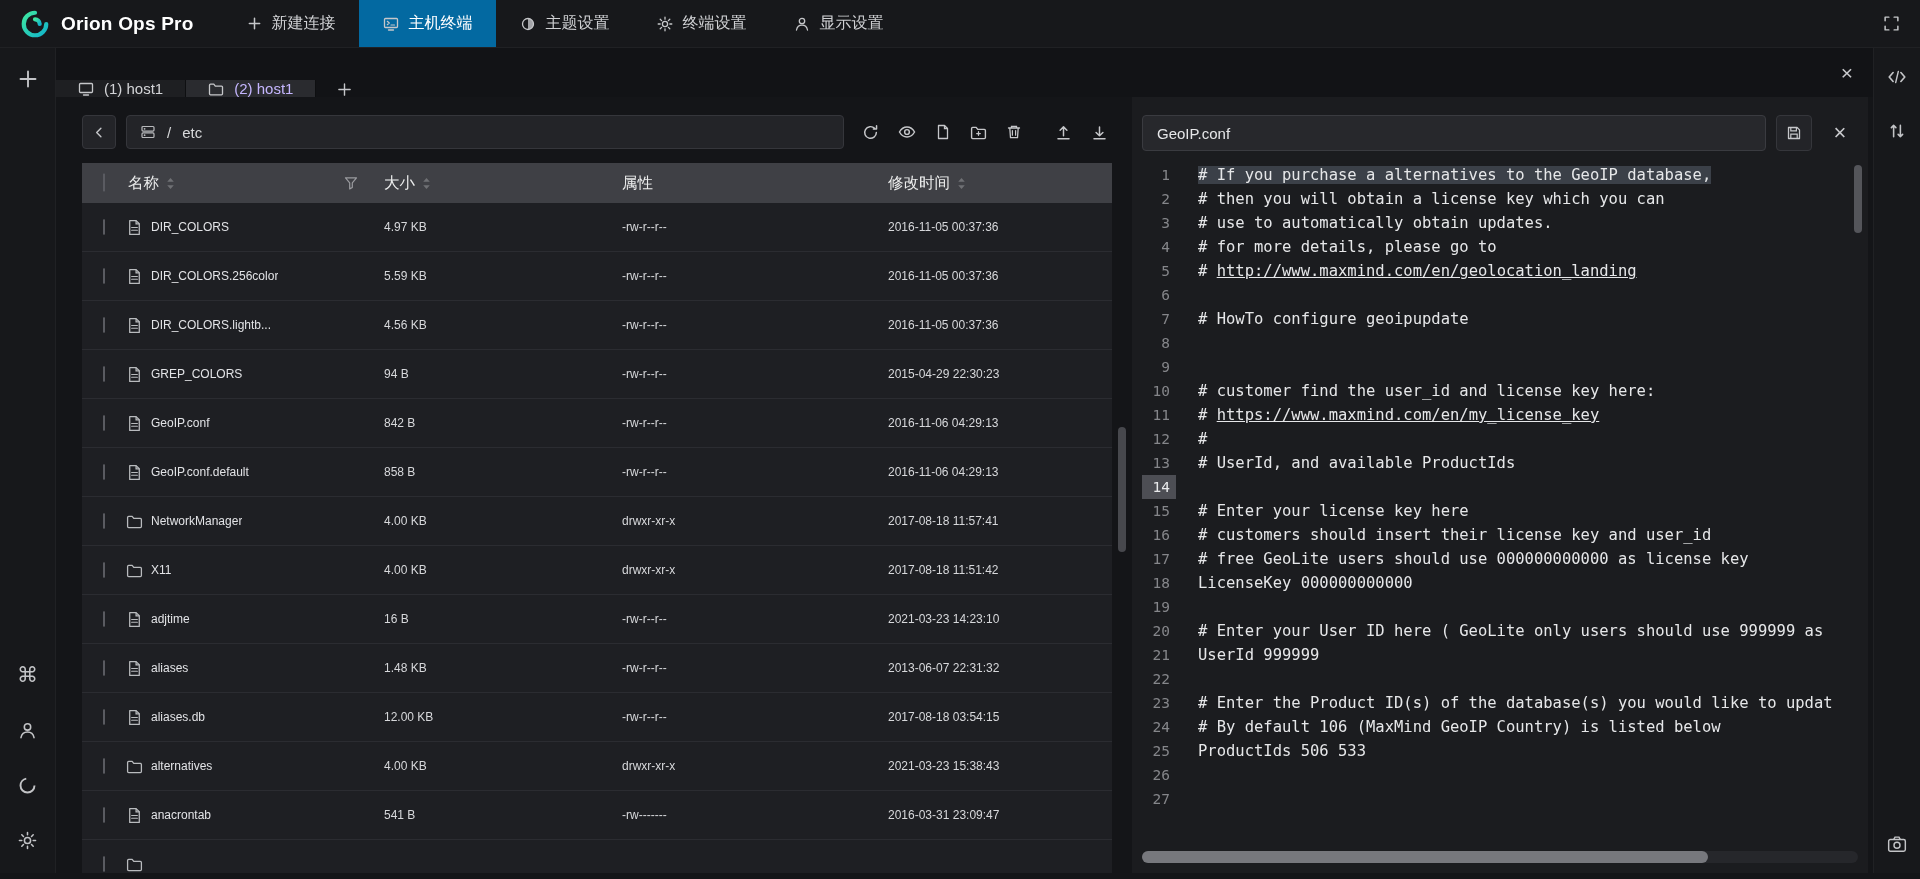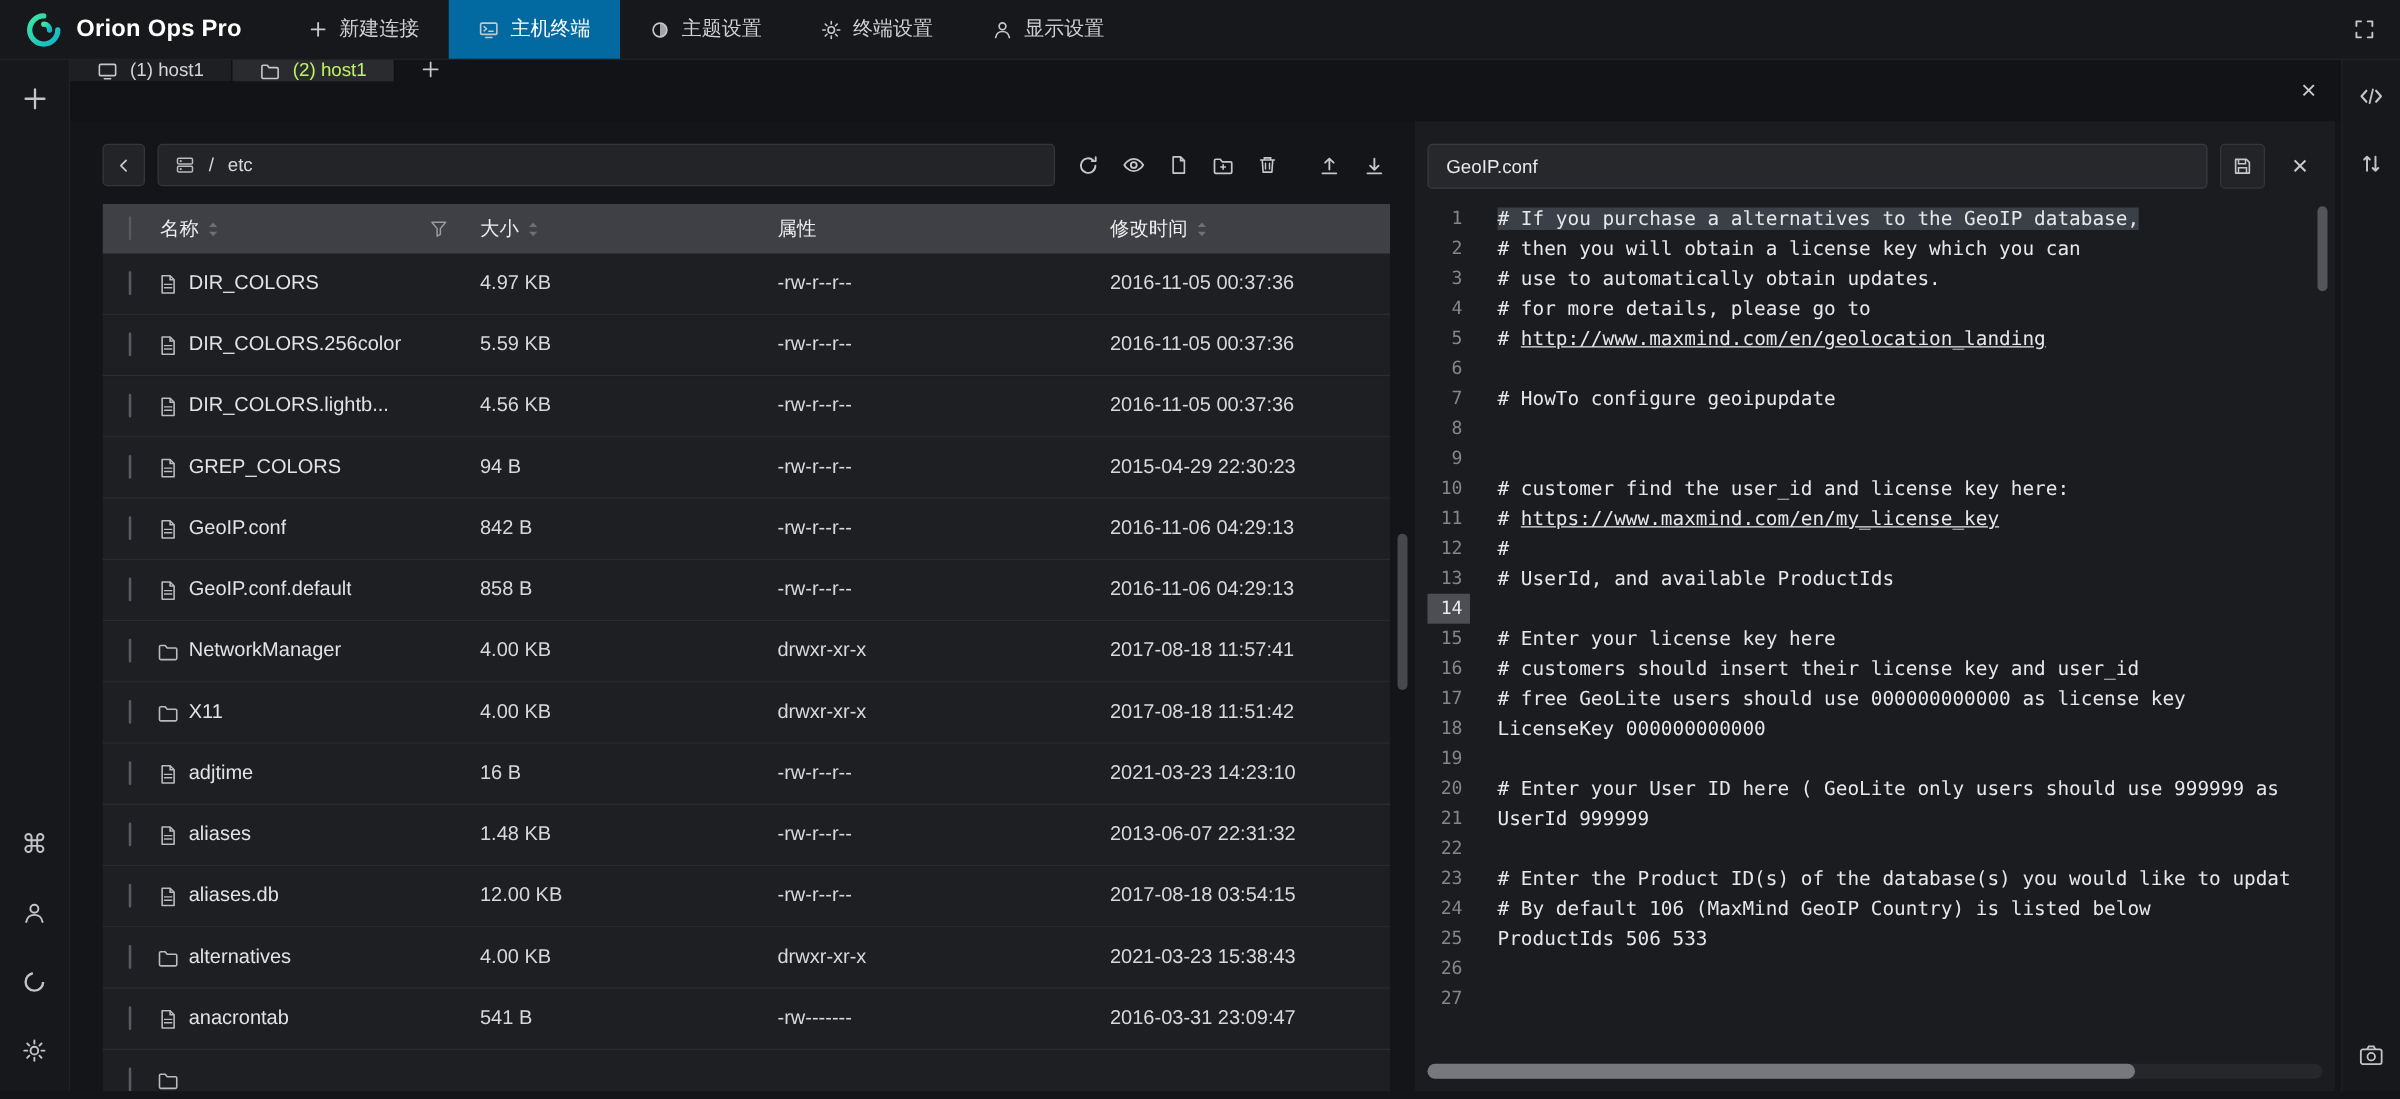--- a/index.html
+++ b/index.html
@@ -29,25 +29,25 @@
   .rail-bottom { margin-top:auto; display:flex; flex-direction:column; gap:25px; align-items:center; }
   .cmd-glyph { font-size:21px; color:#c3c4c7; font-family:"DejaVu Sans",sans-serif; }
 
   .right-rail { width:47px; background:#17181b; border-left:1px solid #202124;
                 display:flex; flex-direction:column; align-items:center;
                 padding:14px 0 14px; flex:none; }
 
   .workspace { flex:1; display:flex; flex-direction:column; min-width:0; }
 
   
-  .tabbar { height:49px; background:#121316; display:flex; align-items:flex-start; }
+  .tabbar { height:49px; background:#121316; display:flex; align-items:flex-end; }
   .tab { display:flex; align-items:center; gap:10px; padding:0 22px;
          background:#1e1f22; border-right:1px solid #0e0f11; font-size:15px;
          color:#d3d4d7; cursor:pointer; }
-  .tab.active { background:#2a2b2f; color:#bef264; }
+  .tab.active { background:#2a2b2f; color:#c4b5fd; }
   .tab svg { color:#c6c7ca; }
   .tab-add { width:48px; display:flex; align-items:center; justify-content:center;
              margin-left:4px; cursor:pointer; color:#c6c7ca; }
   .tabbar-close { margin-left:auto; align-self:center; padding:0 20px;
                   font-size:21px; color:#c9cacd; cursor:pointer; }
 
   
   .content { flex:1; display:flex; padding-left:26px; min-height:0; }
 
   
@@ -67,21 +67,21 @@
 
   .file-table { margin-top:14px; flex:1; overflow:hidden; display:flex; flex-direction:column; }
   .ft-grid { display:grid; grid-template-columns:44px 258px 238px 266px 1fr; align-items:center; }
   .ft-header { height:40px; background:#3f4045; font-size:15.5px; color:#eceded; flex:none; }
   .hd-cell { display:flex; align-items:center; gap:7px; }
   .hd-name { padding-left:2px; }
   .checkbox { width:15px; height:15px; border:1.5px solid #5a5b61; border-radius:3px;
               background:#26272b; margin-left:21px; cursor:pointer; }
   .ft-header .checkbox { background:#333438; }
   .ft-row { height:49px; background:#1e1f23; border-bottom:1px solid #2b2c31;
-            font-size:16px; color:#d7d8db; cursor:pointer; flex:none; }
+            font-size:12px; color:#d7d8db; cursor:pointer; flex:none; }
   .c-name { display:flex; align-items:center; gap:8px; overflow:hidden; padding-right:14px; }
   .c-name svg { flex:none; color:#b9bbbe; }
   .nm { white-space:nowrap; overflow:hidden; text-overflow:ellipsis; color:#e2e3e6; }
   .sort { display:flex; cursor:pointer; }
   .funnel { margin-left:auto; margin-right:26px; cursor:pointer; display:flex; }
 
   .fm-scroll-thumb { position:absolute; right:-14px; top:330px; width:8px; height:125px;
                      background:#47484d; border-radius:4px; cursor:pointer; }
 
   

